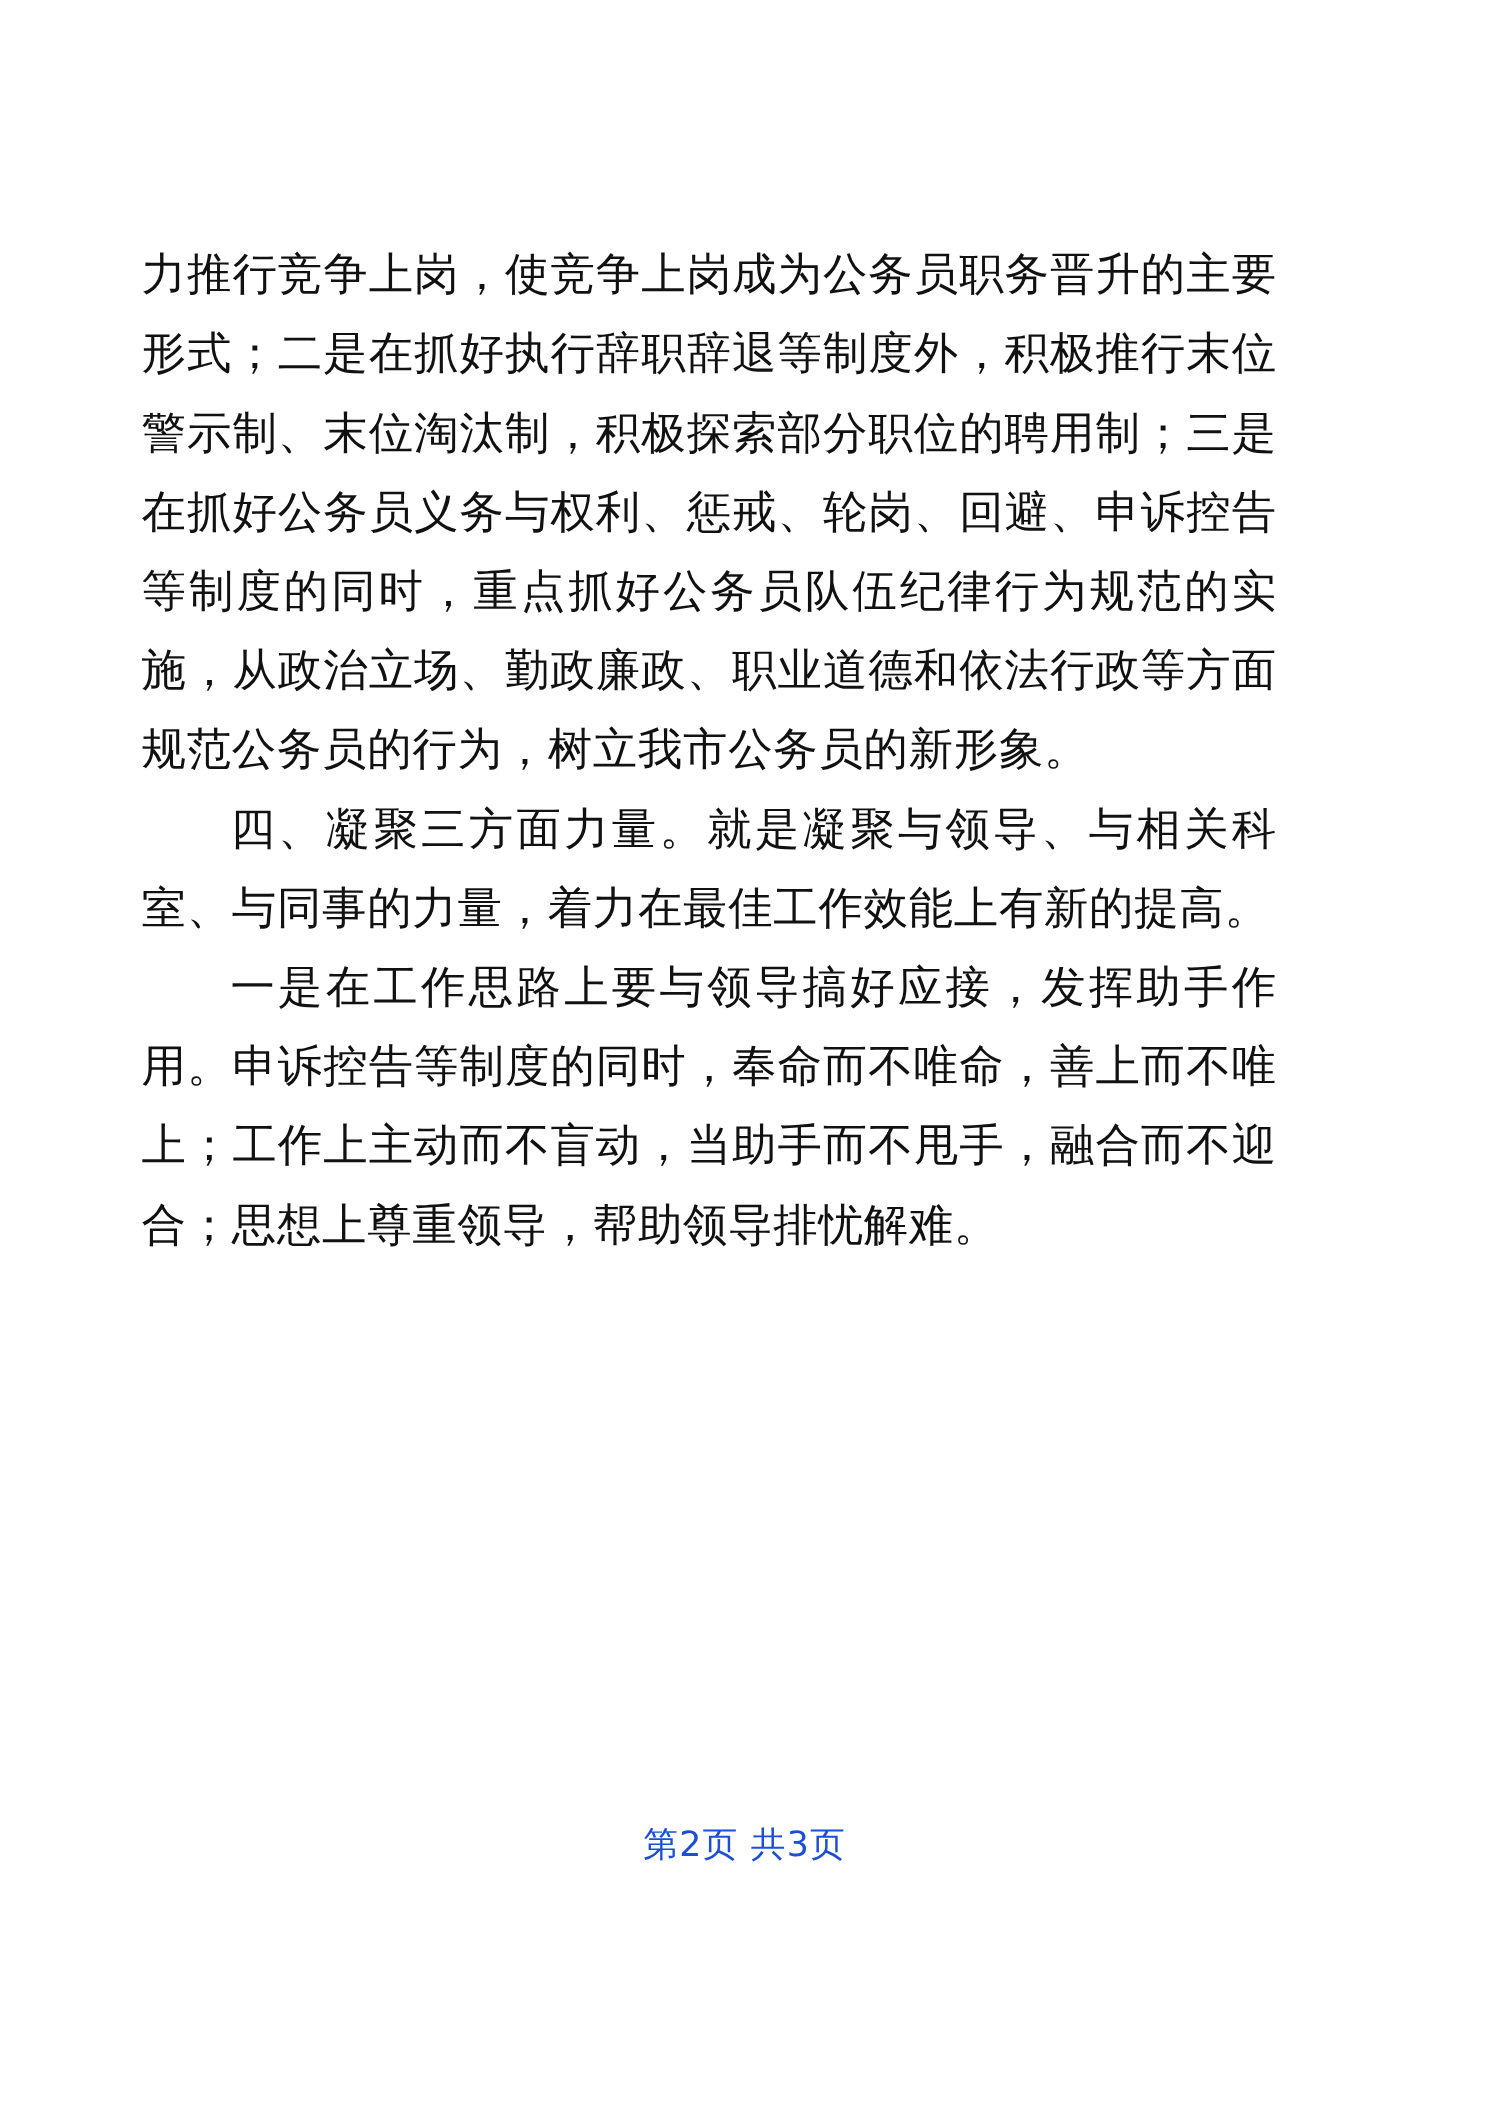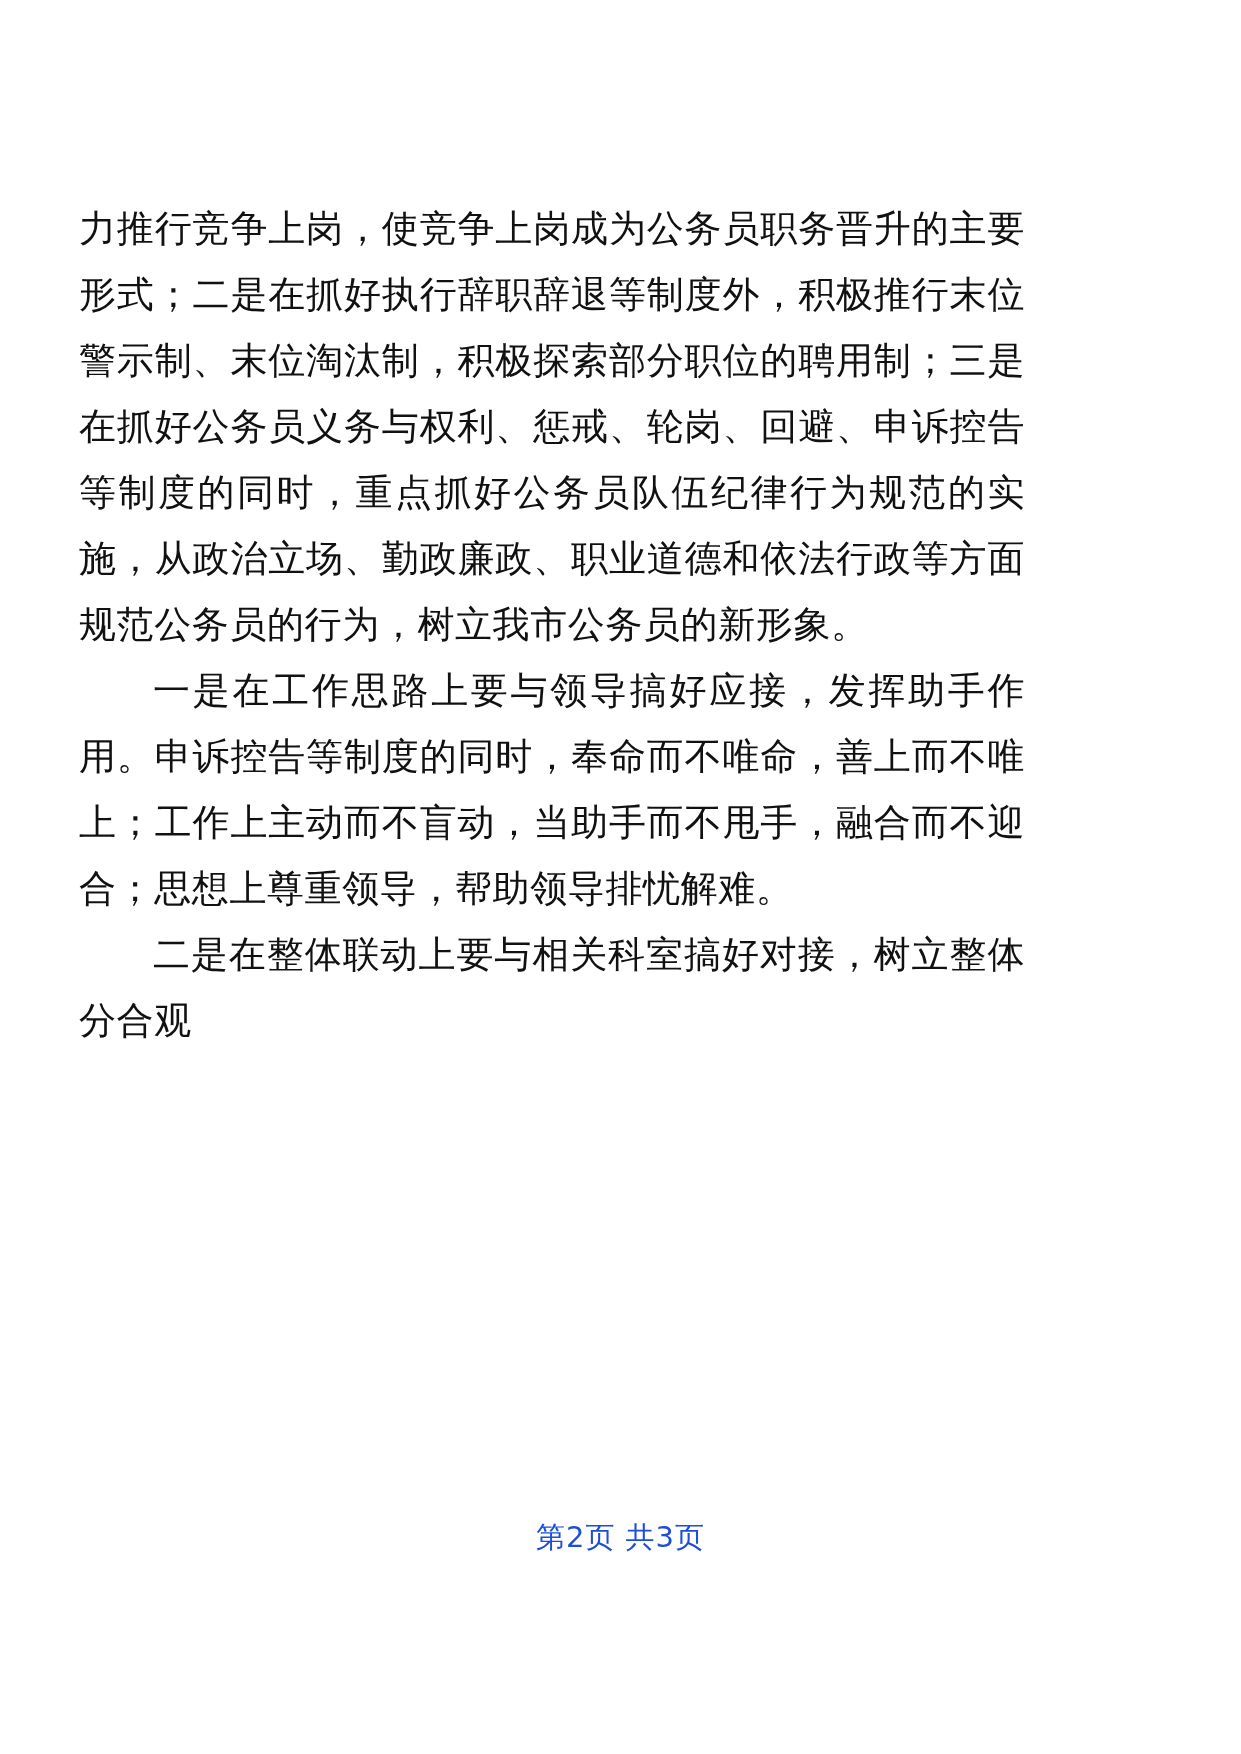--- a/index.html
+++ b/index.html
@@ -15,21 +15,21 @@
     color: #111111;
     overflow: hidden;
   }
   .page {
     position: absolute;
     left: 0;
     top: 0;
     width: 993px;
     height: 1754px;
     box-sizing: border-box;
-    padding: 196px 150px 0 79px;
+    padding: 196px 150px 0 118px;
   }
   .doc-body {
     width: 946px;
   }
   .para {
     font-size: 37px;
     line-height: 66px;
     letter-spacing: 0.6px;
     text-align: justify;
     text-justify: inter-ideograph;
@@ -50,17 +50,17 @@
     letter-spacing: 1px;
     color: #1d4ed8;
   }
 </style>
 </head>
 <body>
 
 <div class="page">
   <div class="doc-body">
     <p class="para">力推行竞争上岗，使竞争上岗成为公务员职务晋升的主要形式；二是在抓好执行辞职辞退等制度外，积极推行末位警示制、末位淘汰制，积极探索部分职位的聘用制；三是在抓好公务员义务与权利、惩戒、轮岗、回避、申诉控告等制度的同时，重点抓好公务员队伍纪律行为规范的实施，从政治立场、勤政廉政、职业道德和依法行政等方面规范公务员的行为，树立我市公务员的新形象。</p>
+    <p class="para indent">四、凝聚三方面力量。就是凝聚与领导、与相关科室、与同事的力量，着力在最佳工作效能上有新的提高。</p>
     <p class="para indent">一是在工作思路上要与领导搞好应接，发挥助手作用。申诉控告等制度的同时，奉命而不唯命，善上而不唯上；工作上主动而不盲动，当助手而不甩手，融合而不迎合；思想上尊重领导，帮助领导排忧解难。</p>
-    <p class="para indent">二是在整体联动上要与相关科室搞好对接，树立整体分合观</p>
   </div>
   <div class="footer">第2页 共3页</div>
 </div>
 
 </body></html>

